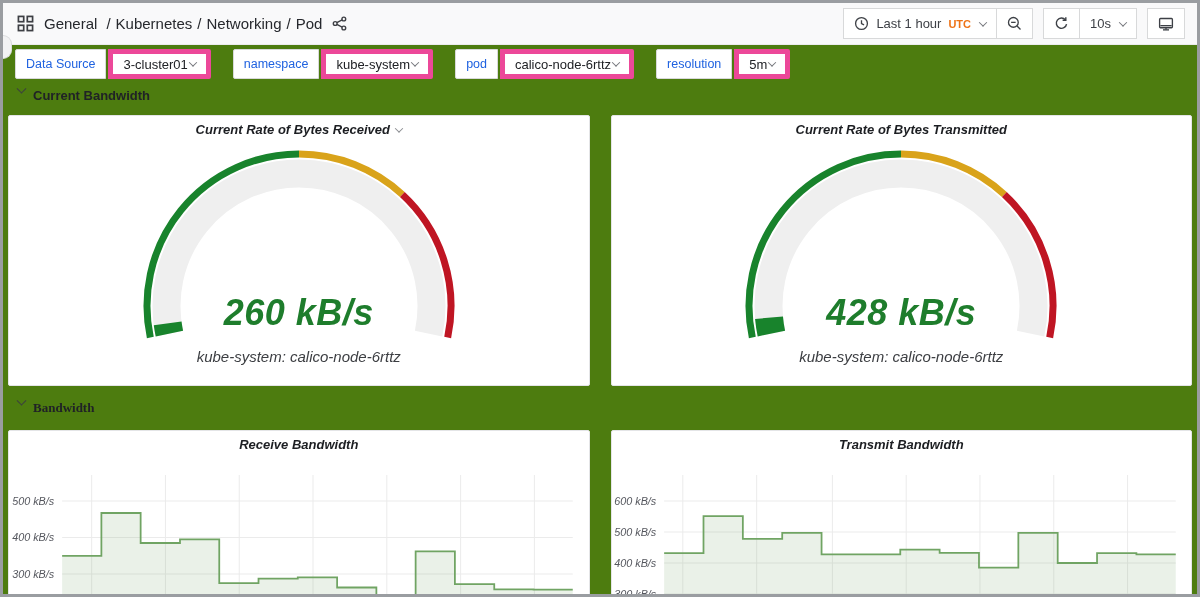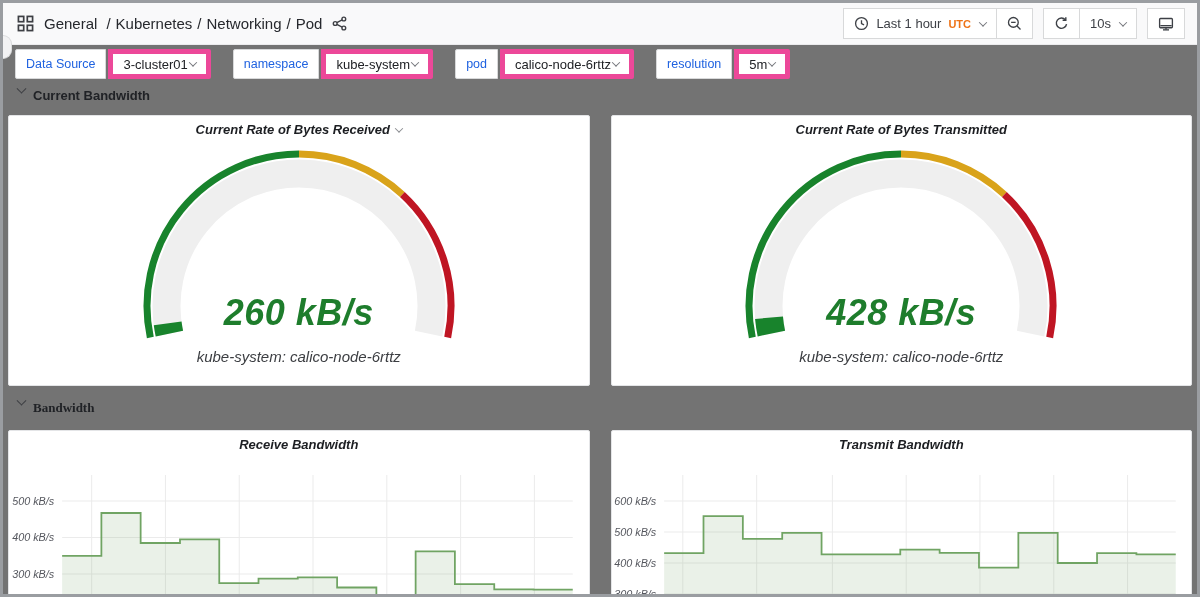--- a/index.html
+++ b/index.html
@@ -1,17 +1,17 @@
 <!DOCTYPE html>
 <html><head>
 <meta charset="utf-8">
 <style>
   * { margin:0; padding:0; box-sizing:border-box; }
   html,body { width:1200px; height:597px; font-family:"Liberation Sans", sans-serif; background:#e8e8e8; }
-  .frame { width:1200px; height:597px; border:3px solid #9a9da1; background:#737373; overflow:hidden; position:relative; }
+  .frame { width:1200px; height:597px; border:3px solid #9a9da1; background:#4d7c0f; overflow:hidden; position:relative; }
 
   
   .navbar { height:42px; background:#f9f9fa; border-bottom:1px solid #ebebed; display:flex; align-items:center; justify-content:space-between; padding:0 12px 0 14px; }
   .nav-left { display:flex; align-items:center; gap:10px; }
   .icon-btn { display:inline-flex; align-items:center; justify-content:center; background:none; border:none; cursor:pointer; color:#3d3f44; }
   .breadcrumb { display:flex; align-items:center; font-size:15px; color:#26282d; }
   .crumb { cursor:pointer; }
   .crumb.root { margin-right:4px; }
   .sep { color:#26282d; margin:0 5px; }
   .nav-right { display:flex; align-items:center; gap:10px; }

